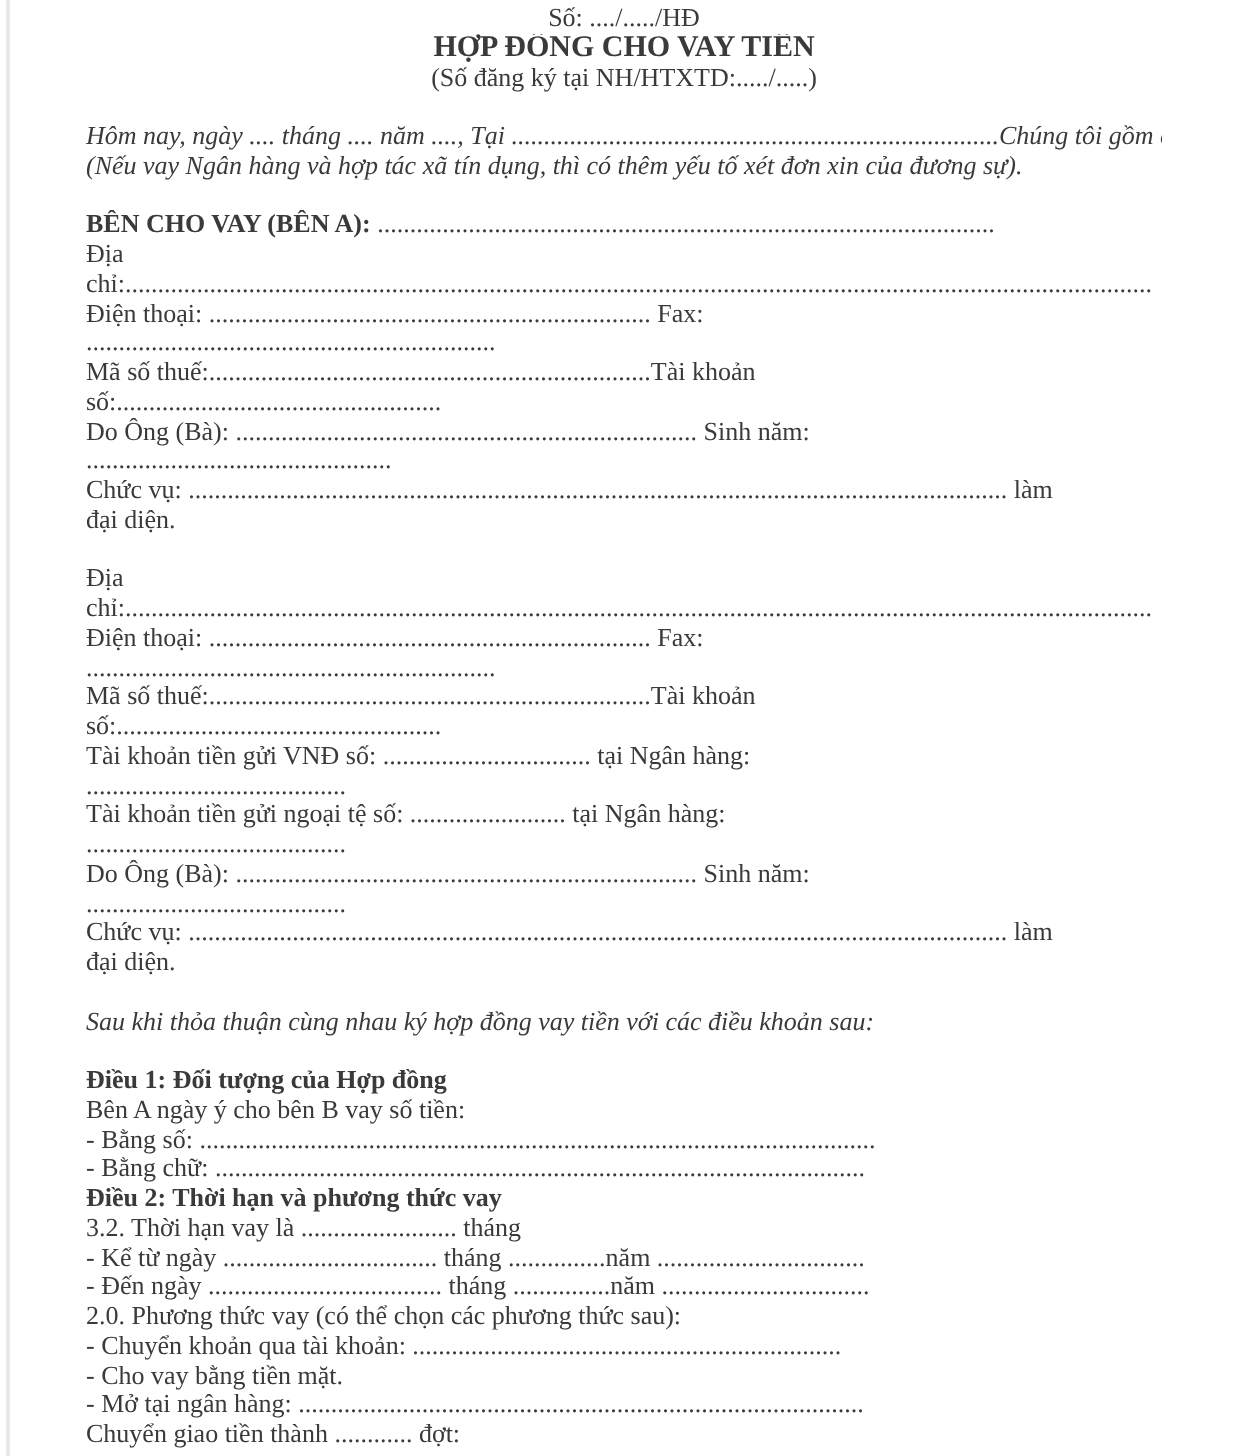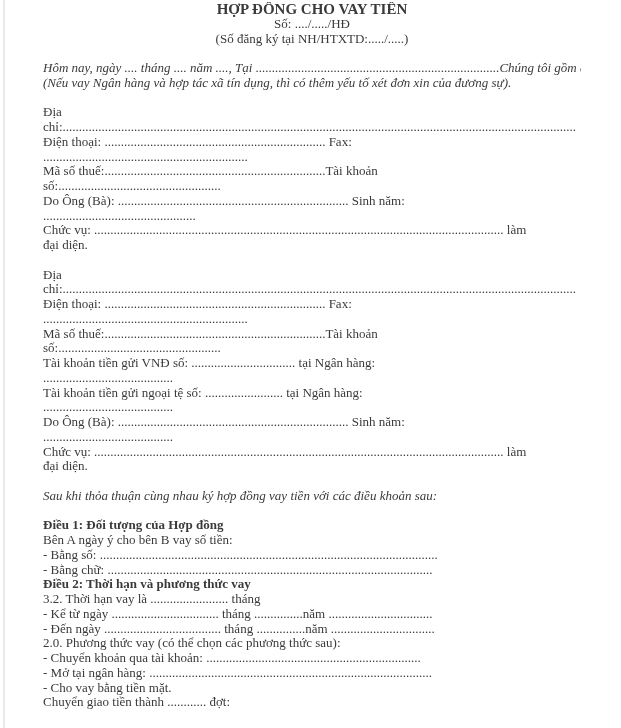--- a/index.html
+++ b/index.html
@@ -40,27 +40,28 @@
   p.center { text-align: center; }
   .b { font-weight: bold; }
   .i { font-style: italic; }
 </style>
 </head>
 <body>
 
 <div class="page">
   <div class="page-edge"></div>
   <div class="content" id="doc-lines">
+      <p class="line center"><span class="">Số: ..../...../HĐ</span></p>
       <p class="line center" style="font-size: 15px;"><span class="b ">HỢP ĐỒNG CHO VAY TIỀN</span></p>
-      <p class="line center"><span class="">Số: ..../...../HĐ</span></p>
       <p class="line center"><span class="">(Số đăng ký tại NH/HTXTD:...../.....)</span></p>
       <p class="line"></p>
       <p class="line"><span class="i">Hôm nay, ngày .... tháng .... năm ...., Tại ...........................................................................Chúng tôi gồm có:</span></p>
       <p class="line"><span class="i">(Nếu vay Ngân hàng và hợp tác xã tín dụng, thì có thêm yếu tố xét đơn xin của đương sự).</span></p>
       <p class="line"></p>
+      <p class="line"><span class="b ">BÊN CHO VAY (BÊN A): </span><span class="">...............................................................................................</span></p>
       <p class="line"><span class="">Địa</span></p>
       <p class="line"><span class="">chỉ:..............................................................................................................................................................</span></p>
       <p class="line"><span class="">Điện thoại: .................................................................... Fax:</span></p>
       <p class="line"><span class="">...............................................................</span></p>
       <p class="line"><span class="">Mã số thuế:....................................................................Tài khoản</span></p>
       <p class="line"><span class="">số:..................................................</span></p>
       <p class="line"><span class="">Do Ông (Bà): ....................................................................... Sinh năm:</span></p>
       <p class="line"><span class="">...............................................</span></p>
       <p class="line"><span class="">Chức vụ: .............................................................................................................................. làm</span></p>
       <p class="line"><span class="">đại diện.</span></p>
@@ -85,17 +86,17 @@
       <p class="line"><span class="b ">Điều 1: Đối tượng của Hợp đồng</span></p>
       <p class="line"><span class="">Bên A ngày ý cho bên B vay số tiền:</span></p>
       <p class="line"><span class="">- Bằng số: ........................................................................................................</span></p>
       <p class="line"><span class="">- Bằng chữ: ....................................................................................................</span></p>
       <p class="line"><span class="b ">Điều 2: Thời hạn và phương thức vay</span></p>
       <p class="line"><span class="">3.2. Thời hạn vay là ........................ tháng</span></p>
       <p class="line"><span class="">- Kể từ ngày ................................. tháng ...............năm ................................</span></p>
       <p class="line"><span class="">- Đến ngày .................................... tháng ...............năm ................................</span></p>
       <p class="line"><span class="">2.0. Phương thức vay (có thể chọn các phương thức sau):</span></p>
       <p class="line"><span class="">- Chuyển khoản qua tài khoản: ..................................................................</span></p>
+      <p class="line"><span class="">- Cho vay bằng tiền mặt.</span></p>
       <p class="line"><span class="">- Mở tại ngân hàng: .......................................................................................</span></p>
-      <p class="line"><span class="">- Cho vay bằng tiền mặt.</span></p>
       <p class="line"><span class="">Chuyển giao tiền thành ............ đợt:</span></p>
     </div>
 </div>
 
 </body></html>

